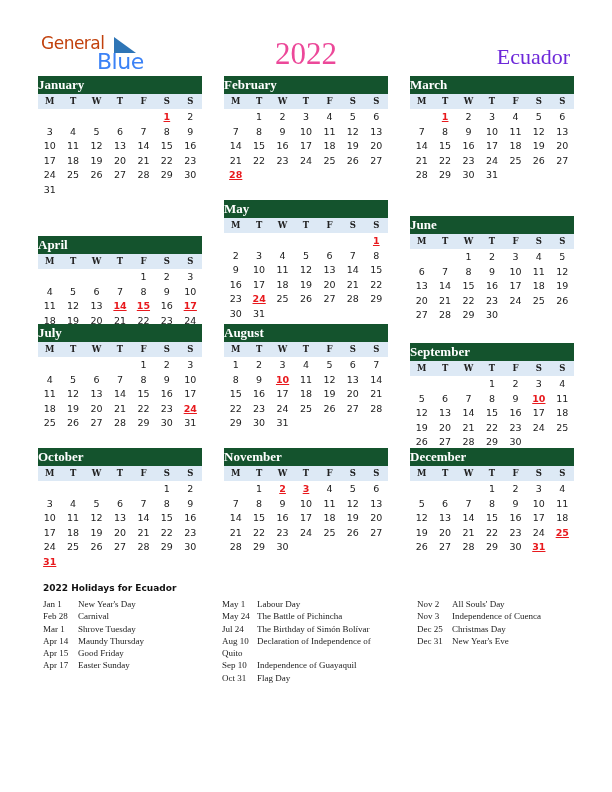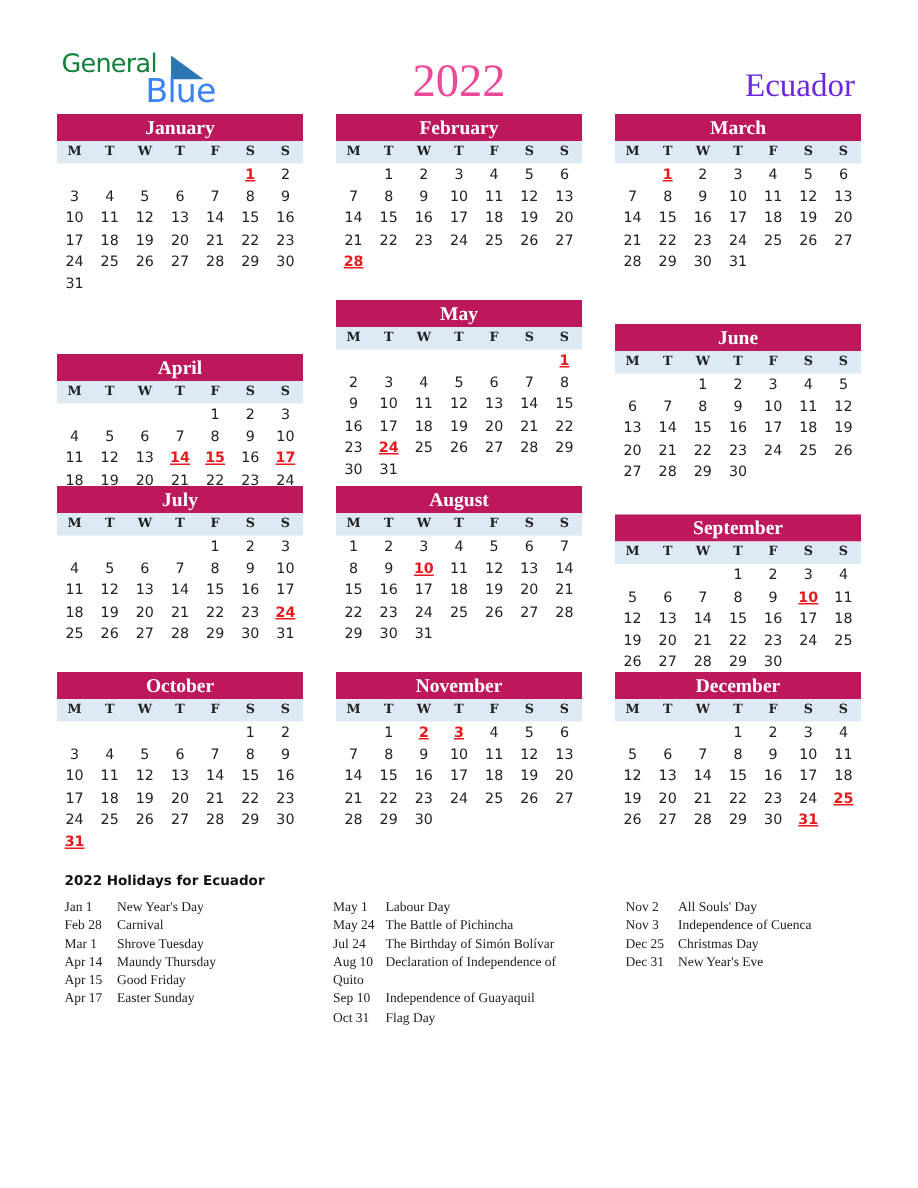--- a/index.html
+++ b/index.html
@@ -1,28 +1,28 @@
 <!DOCTYPE html>
 <html><head>
   <meta charset="utf-8">
   <style>
     * { box-sizing: border-box; margin: 0; padding: 0; }
     html, body { width: 612px; height: 792px; background: #ffffff; overflow: hidden; }
     body { position: relative; font-family: "DejaVu Serif", "Liberation Serif", serif; color: #222; }
 
     .logo { position: absolute; left: 41px; top: 33px; width: 100px; height: 38px; }
-    .logo .general { position: absolute; left: 0; top: 0; font-family: "DejaVu Sans", "Liberation Sans", sans-serif; font-size: 17px; color: #15803d; letter-spacing: -0.5px; }
+    .logo .general { position: absolute; left: 0; top: 0; font-family: "DejaVu Sans", "Liberation Sans", sans-serif; font-size: 17px; color: #c2410c; letter-spacing: -0.5px; }
     .logo .blue { position: absolute; left: 56px; top: 16px; font-family: "DejaVu Sans", "Liberation Sans", sans-serif; font-size: 22px; color: #3b82f6; letter-spacing: -0.5px; }
     .logo svg { position: absolute; left: 73px; top: 4px; }
 
     .year { position: absolute; left: 0; width: 612px; top: 36px; text-align: center; font-family: "Liberation Serif", serif; font-size: 31px; color: #ec4899; }
     .country { position: absolute; right: 42px; top: 44px; font-family: "Liberation Serif", serif; font-size: 22px; color: #6d28d9; }
 
     .month { position: absolute; width: 164px; }
-    .month .mhead { height: 18px; background: #be185d; color: #fff; font-family: "Liberation Serif", serif; font-weight: bold; font-size: 13px; text-align: center; line-height: 18px; }
+    .month .mhead { height: 18px; background: #14532d; color: #fff; font-family: "Liberation Serif", serif; font-weight: bold; font-size: 13px; text-align: left; line-height: 18px; }
     .month .wd { display: grid; grid-template-columns: repeat(7, 1fr); height: 15px; background: #dde9f5; }
     .month .wd span { text-align: center; font-family: "DejaVu Serif", serif; font-weight: bold; font-size: 8.5px; line-height: 15px; color: #222; }
     .month .days { display: grid; grid-template-columns: repeat(7, 1fr); grid-auto-rows: 14.5px; padding-top: 1px; }
     .month .days span { text-align: center; font-family: "DejaVu Sans", "Liberation Sans", sans-serif; font-size: 9.5px; line-height: 14.5px; color: #222; }
     .month .days span.hol { color: #e8191d; font-weight: bold; text-decoration: underline; }
 
     .holtitle { position: absolute; left: 43px; top: 583px; font-family: "DejaVu Sans", "Liberation Sans", sans-serif; font-weight: bold; font-size: 9px; color: #111; }
     .holcol { position: absolute; top: 598px; font-family: "Liberation Serif", serif; font-size: 9px; color: #222; }
     .holcol .row { display: flex; line-height: 12.3px; }
     .holcol .d { width: 35px; flex: none; }

